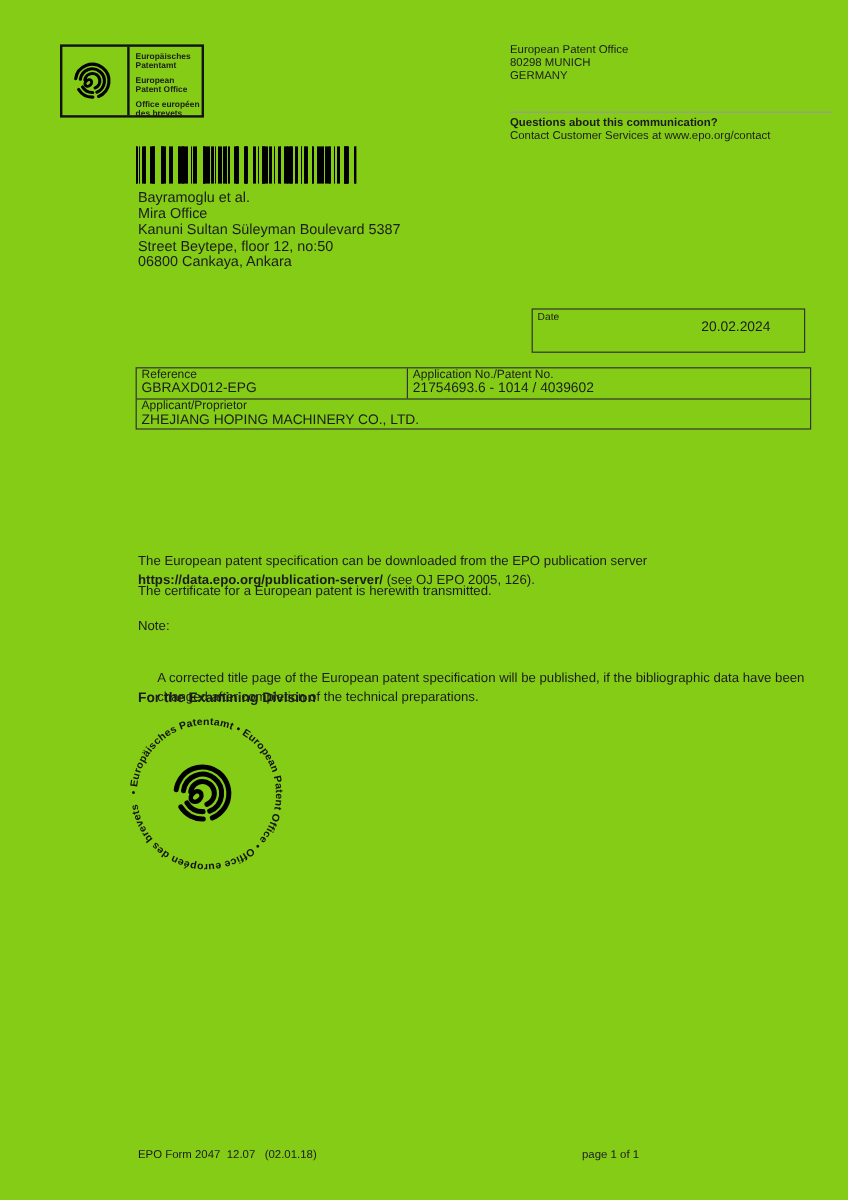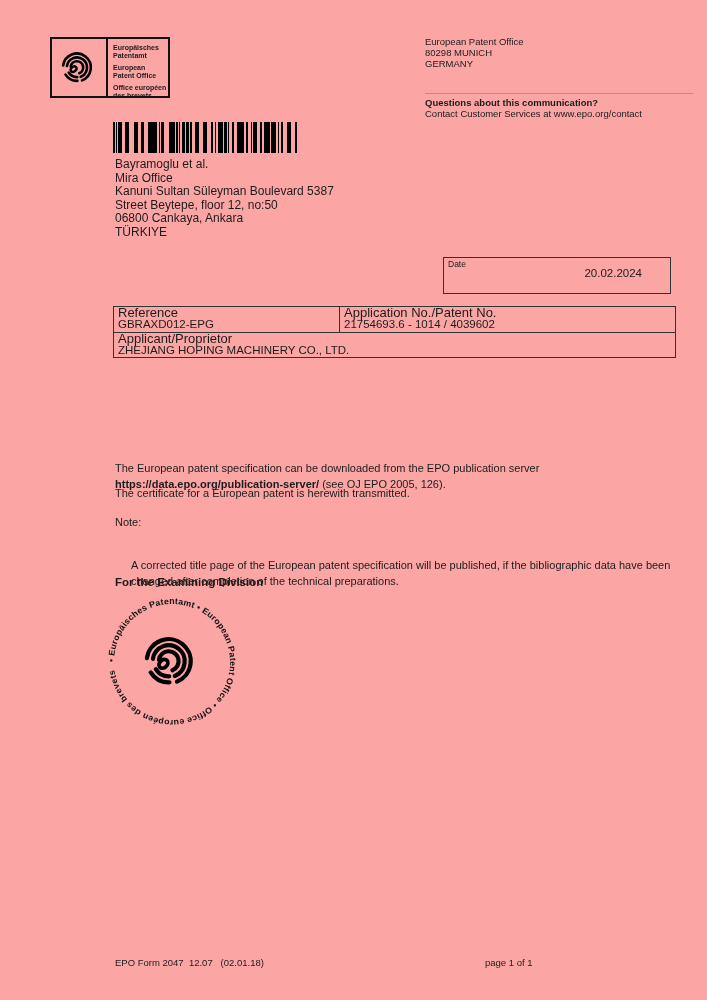--- a/index.html
+++ b/index.html
@@ -2,21 +2,21 @@
 <html><head>
 <meta charset="utf-8">
 <style>
   * { margin: 0; padding: 0; box-sizing: border-box; }
   html, body { background: #fff; }
   body { font-family: "Liberation Sans", "DejaVu Sans", sans-serif; color: #1c1c1c; }
   .page {
     position: relative;
     width: 707px;
     height: 1000px;
-    background: #fca5a5;
+    background: #84cc16;
     overflow: hidden;
   }
   .abs { position: absolute; }
 
   
   .logo-box {
     left: 50px; top: 37px;
     width: 120px; height: 61px;
     border: 2px solid #111;
     display: flex;
@@ -59,21 +59,21 @@
   .date-label { position: absolute; left: 4px; top: 1px; font-size: 8.5px; }
   .date-value { position: absolute; left: 16px; right: 28px; top: 9px; text-align: right; font-size: 11.5px; }
 
   
   .ref-table { left: 113px; top: 306px; width: 563px; height: 52px; border: 1.5px solid #333; }
   .ref-row1 { display: flex; height: 26px; border-bottom: 1.5px solid #333; }
   .ref-cell { padding: 1px 0 0 4px; }
   .ref-cell-1 { width: 226px; border-right: 1.5px solid #333; }
   .ref-cell-2 { flex: 1; }
   .ref-row2 { height: 24px; padding: 1px 0 0 4px; }
-  .small-label { font-size: 13px; line-height: 10px; }
+  .small-label { font-size: 10px; line-height: 10px; }
   .cell-value { font-size: 11.5px; line-height: 13px; white-space: nowrap; }
 
   
   .doc-title { left: 115px; top: 418px; font-size: 11.5px; font-weight: bold; }
   .para1 { left: 115px; top: 439px; font-size: 11px; margin-top: 48px; }
   .para2 { left: 115px; top: 461px; width: 575px; font-size: 11px; line-height: 15.5px; }
   .note-label { left: 115px; top: 516px; font-size: 11px; }
   .note-text { left: 115px; top: 558px; width: 572px; font-size: 11px; line-height: 15.5px; margin-left: 16px; }
   .signoff { left: 115px; top: 576px; font-size: 11.5px; font-weight: bold; }
   .bold { font-weight: bold; text-align: center; }
@@ -130,21 +130,20 @@
   <div class="abs questions-contact">Contact Customer Services at www.epo.org/contact</div>
 
   <div class="abs barcode"></div>
 
   <div class="abs recipient">
     <div>Bayramoglu et al.</div>
     <div>Mira Office</div>
     <div>Kanuni Sultan Süleyman Boulevard 5387</div>
     <div>Street Beytepe, floor 12, no:50</div>
     <div>06800 Cankaya, Ankara</div>
-    <div>TÜRKIYE</div>
   </div>
 
   <div class="abs date-box">
     <div class="date-label">Date</div>
     <div class="date-value">20.02.2024</div>
   </div>
 
   <div class="abs ref-table">
     <div class="ref-row1">
       <div class="ref-cell ref-cell-1">

